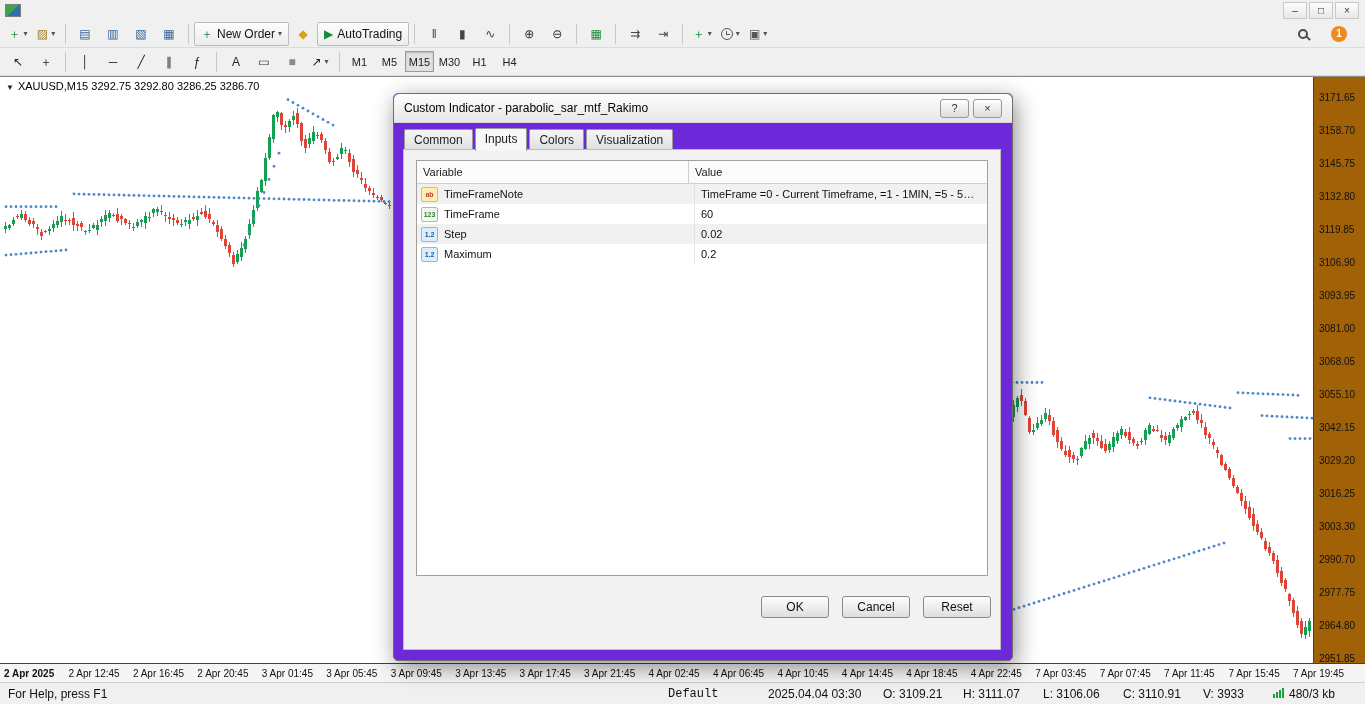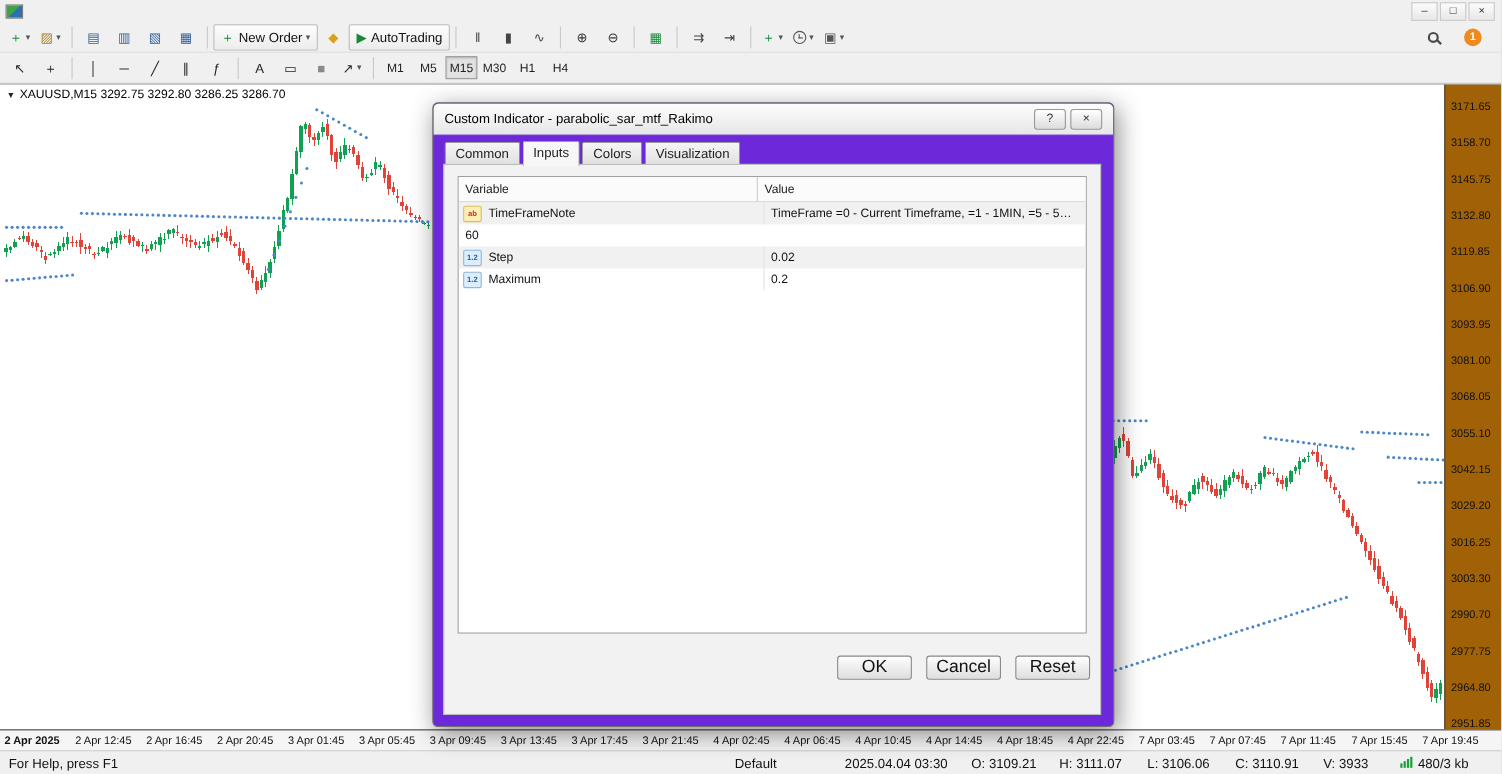--- a/index.html
+++ b/index.html
@@ -74,21 +74,21 @@
   .pt-row{display:flex;height:20px;align-items:center;}
   .pt-row.alt{background:#f1f1f1;}
   .pt-cell-var{width:278px;display:flex;align-items:center;padding-left:4px;box-sizing:border-box;
                border-right:1px solid #e3e3e3;height:100%;}
   .pt-cell-val{flex:1;padding:0 6px;white-space:nowrap;overflow:hidden;text-overflow:ellipsis;}
   .param-icon{width:15px;height:13px;border:1px solid #bbb;border-radius:2px;display:flex;align-items:center;
               justify-content:center;font-size:7px;font-weight:bold;margin-right:6px;flex:none;}
   .param-icon.string{background:#fdeeb3;color:#c0392b;border-color:#d8c06a;}
   .param-icon.integer{background:#f2faf0;color:#2e7d32;border-color:#9fc39b;}
   .param-icon.double{background:#dceefb;color:#1a5fa8;border-color:#8fb8d8;}
-  .dlg-btn{position:absolute;width:68px;height:22px;font-size:16px;color:#111;text-align:center;line-height:20px;
+  .dlg-btn{position:absolute;width:68px;height:22px;font-size:12px;color:#111;text-align:center;line-height:20px;
            background:linear-gradient(#fefefe,#dedede);border:1px solid #8a8a8a;border-radius:3px;box-sizing:border-box;}
   
   #statusbar{position:absolute;left:0;top:682px;width:1365px;height:22px;background:#f0f0f0;
              border-top:1px solid #cfcfcf;box-sizing:border-box;font-size:12px;}
   #status-help{position:absolute;left:8px;top:4px;}
   #status-cells{position:absolute;left:664px;top:0;height:22px;display:flex;align-items:center;}
   .status-cell{padding:0 4px;white-space:nowrap;box-sizing:border-box;overflow:hidden;}
   .sig{display:inline-flex;align-items:flex-end;gap:1px;margin-right:5px;}
   .sig span{display:inline-block;width:2px;background:#18a03c;}
 </style>
@@ -865,20 +865,24 @@
             <div class="pt-hcell">Value</div>
           </div>
           <div class="pt-row alt">
             <div class="pt-cell-var">
               <span class="param-icon string">ab</span>
               <span>TimeFrameNote</span>
             </div>
             <div class="pt-cell-val">TimeFrame =0 - Current Timeframe, =1 - 1MIN, =5 - 5MI...</div>
           </div>
           <div class="pt-row">
+            <div class="pt-cell-var">
+              <span class="param-icon integer">123</span>
+              <span>TimeFrame</span>
+            </div>
             <div class="pt-cell-val">60</div>
           </div>
           <div class="pt-row alt">
             <div class="pt-cell-var">
               <span class="param-icon double">1.2</span>
               <span>Step</span>
             </div>
             <div class="pt-cell-val">0.02</div>
           </div>
           <div class="pt-row">
@@ -893,21 +897,21 @@
           <div class="dlg-btn" style="left: 357px; top: 446px;">OK</div>
           <div class="dlg-btn" style="left: 438px; top: 446px;">Cancel</div>
           <div class="dlg-btn" style="left: 519px; top: 446px;">Reset</div>
         </div>
     </div>
   </div>
 
   <div id="statusbar">
     <span id="status-help">For Help, press F1</span>
     <div id="status-cells">
-        <div class="status-cell" style="width: 100px;"><span>Default</span></div>
+        <div class="status-cell" style="width: 100px; font-family: Liberation Mono, monospace;"><span>Default</span></div>
         <div class="status-cell" style="width: 115px;"><span>2025.04.04 03:30</span></div>
         <div class="status-cell" style="width: 80px;"><span>O: 3109.21</span></div>
         <div class="status-cell" style="width: 80px;"><span>H: 3111.07</span></div>
         <div class="status-cell" style="width: 80px;"><span>L: 3106.06</span></div>
         <div class="status-cell" style="width: 80px;"><span>C: 3110.91</span></div>
         <div class="status-cell" style="width: 70px;"><span>V: 3933</span></div>
         <div class="status-cell" style="width: 90px;"><span class="sig">
             <span style="height: 4px;"></span>
             <span style="height: 6px;"></span>
             <span style="height: 8px;"></span>

